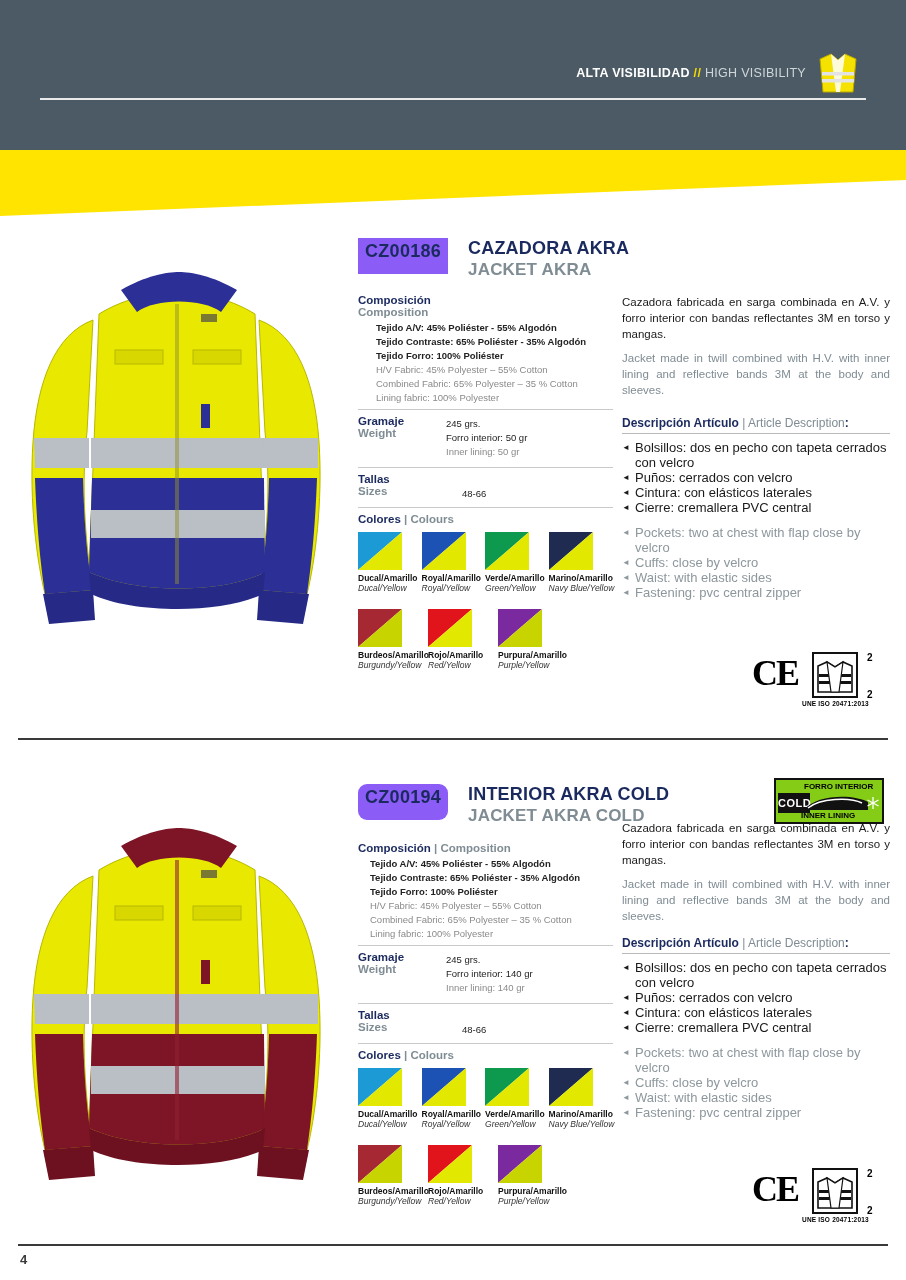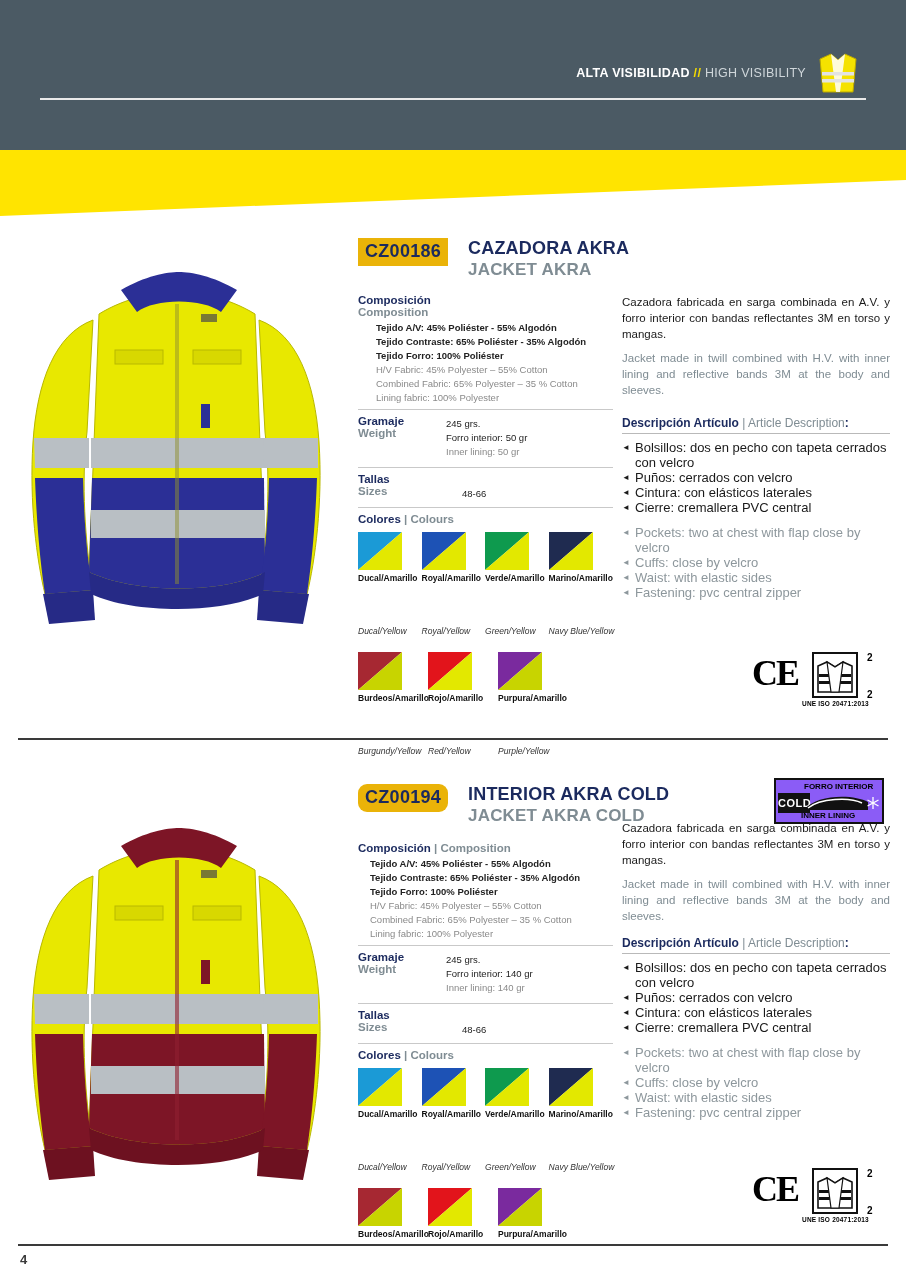--- a/index.html
+++ b/index.html
@@ -84,25 +84,25 @@
   }
 
   
   .jacket-img { position:absolute; }
   #img-1 { left:15px; top:20px; width:340px; height:400px; }
   #img-2 { left:15px; top:50px; width:340px; height:400px; }
 
   
   .code-badge {
     position:absolute;
-    background:#eab308;
+    background:#8b5cf6;
     color:#1b2a5e;
     font-weight:bold;
     font-size:18px;
-    padding:3px 7px 4px 7px;
+    padding:3px 7px 12px 7px;
     letter-spacing:.3px;
   }
   .title-es {
     position:absolute;
     font-size:18px; font-weight:bold; color:#1b2a5e; letter-spacing:.2px;
   }
   .title-en {
     position:absolute;
     font-size:17px; font-weight:bold; color:#7f8c93; letter-spacing:.2px;
   }
@@ -125,21 +125,21 @@
   .gram-row { display:flex; }
   .gram-left { width:66px; }
   .gram-right { flex:1; }
 
   
   .swatch {
     width:44px; height:38px; position:relative; overflow:hidden;
     display:block;
   }
   .sw-label-es { font-size:8.5px; font-weight:bold; color:#111; margin-top:3px; white-space:nowrap;}
-  .sw-label-en { font-size:8.5px; font-style:italic; color:#333; white-space:nowrap;margin-top:43px;}
+  .sw-label-en { font-size:8.5px; font-style:italic; color:#333; white-space:nowrap;}
   .colour-grid { display:flex; gap:4px; }
   .colour-cell { width:66px; }
 
   
   .right { position:absolute; left:622px; width:268px; }
   .desc-p {
     font-size:11.5px; line-height:16px; color:#1a1a1a; text-align:justify;
     margin:0 0 8px 0;
   }
   .desc-p.grey { color:#7f8c93; }
@@ -165,21 +165,21 @@
   .ce-mark {
     font-family:"Liberation Serif", serif;
     font-size:36px; font-weight:bold; letter-spacing:-2px;
   }
   .cert-num { font-size:10px; font-weight:bold; }
   .cert-std { font-size:6.5px; font-weight:bold; letter-spacing:.2px; }
 
   
   .cold-badge {
     position:absolute; width:110px; height:46px;
-    border:2px solid #111; background:#8b5cf6;
+    border:2px solid #111; background:#84cc16;
   }
   .cold-badge .t1 { position:absolute; left:28px; top:2px; font-size:8px; font-weight:bold; }
   .cold-badge .t2 { position:absolute; left:25px; bottom:2px; font-size:8px; font-weight:bold; }
   .cold-badge .cold-word {
     position:absolute; left:2px; top:13px; width:32px; height:20px;
     background:#111; color:#fff; font-size:11px; font-weight:bold;
     text-align:center; line-height:20px; letter-spacing:.5px;
   }
 </style>
 </head>

